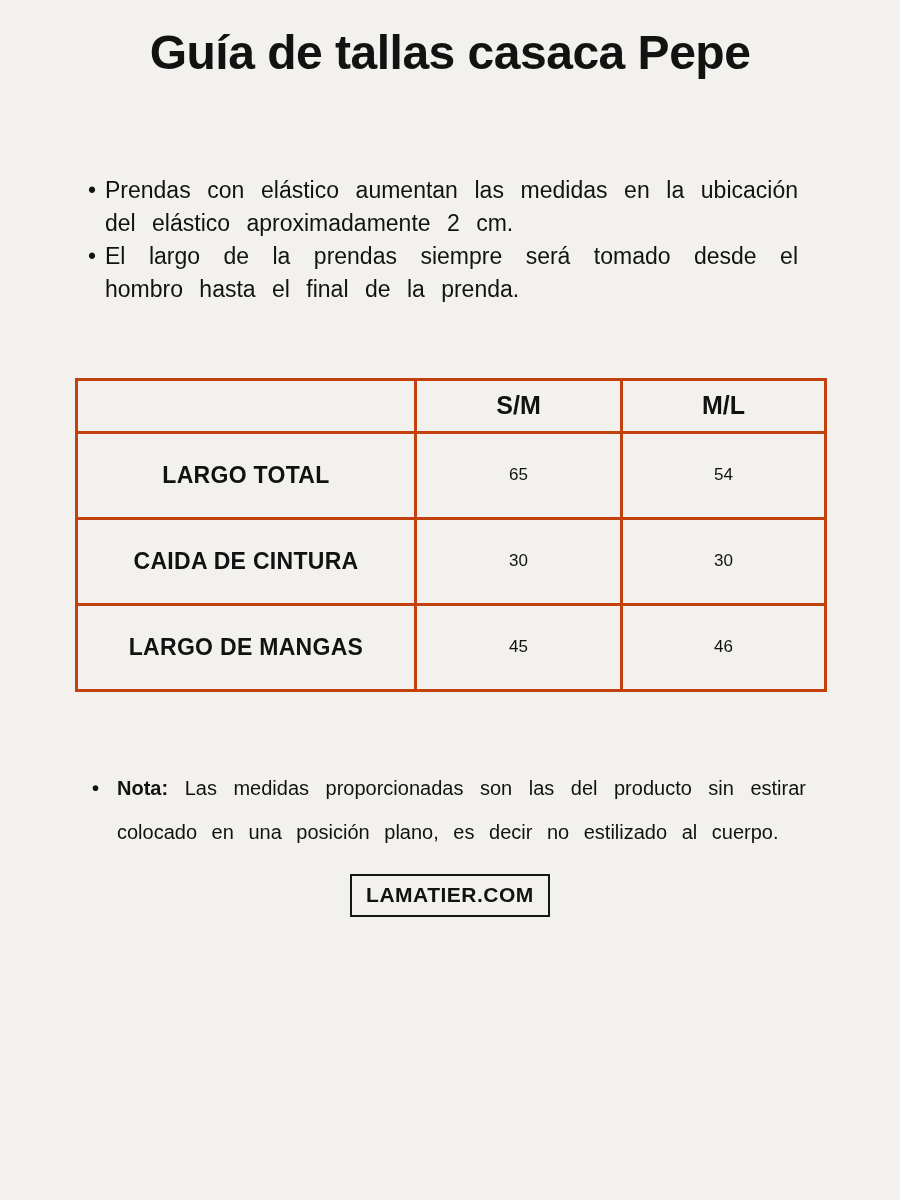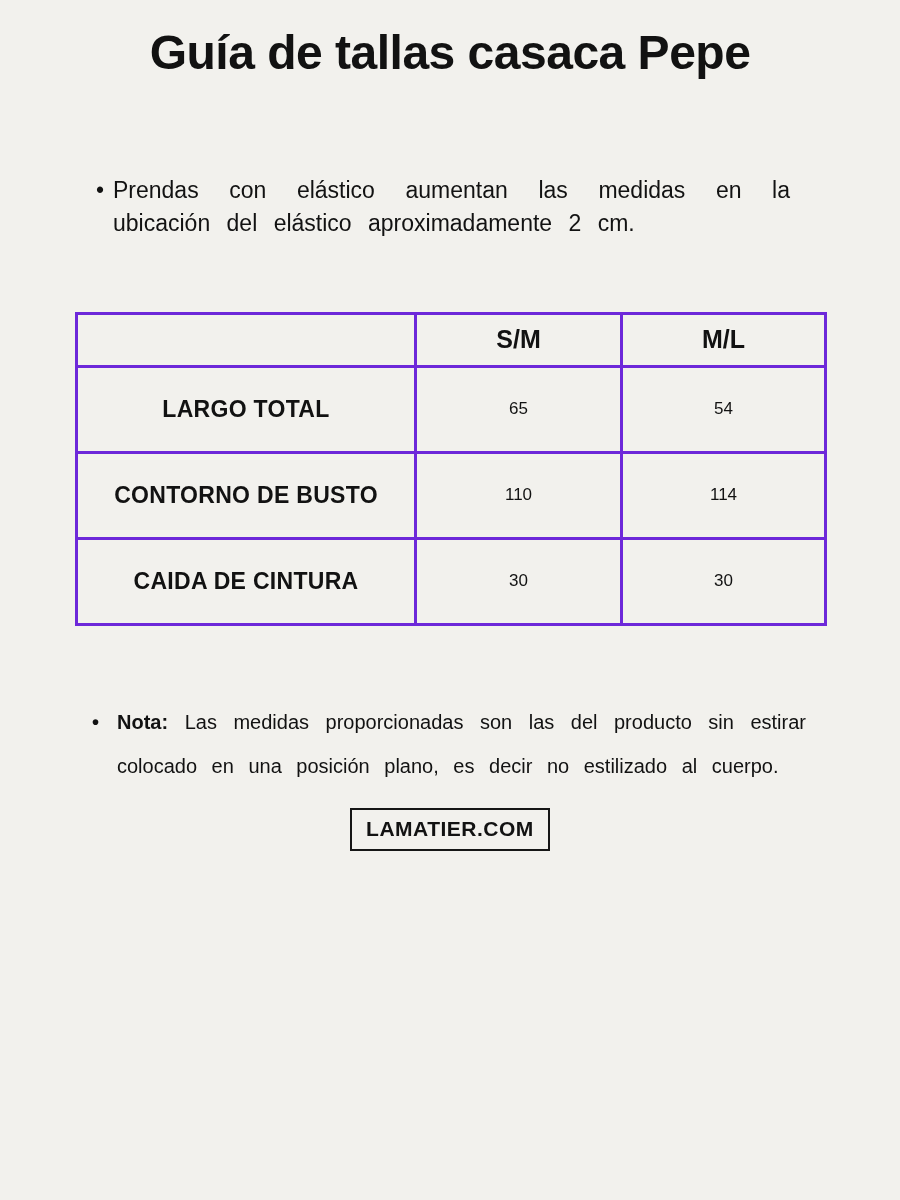--- a/index.html
+++ b/index.html
@@ -20,21 +20,21 @@
     font-weight: 900;
     letter-spacing: -0.5px;
   }
   
   .considerations {
     margin: 94px 94px 0 80px;
     font-size: 23px;
     line-height: 33px;
   }
   .considerations .heading { padding-left: 17px; }
-  ul.bullets { list-style: none; margin: 16px; padding: 0; }
+  ul.bullets { list-style: none; margin: 8px; padding: 0; }
   ul.bullets li {
     position: relative;
     padding-left: 17px;
     text-align: justify;
     word-spacing: 10px;
   }
   ul.bullets li::before {
     content: "\2022";
     position: absolute;
     left: 0; top: 0;
@@ -44,21 +44,21 @@
   table.size-table {
     margin: 72px 0 0 75px;
     width: 749px;
     border-collapse: collapse;
     table-layout: fixed;
   }
   .size-table col.c-label { width: 339px; }
   .size-table col.c-sm    { width: 206px; }
   .size-table col.c-ml    { width: 204px; }
   .size-table th, .size-table td {
-    border: 3px solid #6d28d9;
+    border: 3px solid #c2410c;
     text-align: center;
     vertical-align: middle;
     padding: 0;
   }
   .size-table th {
     height: 53px;
     font-size: 25px;
     font-weight: 600;
   }
   .size-table td { height: 86px; text-align: center; }
@@ -101,20 +101,21 @@
   }
 </style>
 </head>
 <body>
 
 <div class="title">Guía de tallas casaca Pepe</div>
 
 <section class="considerations">
   <ul class="bullets">
     <li>Prendas con elástico aumentan las medidas en la ubicación del elástico aproximadamente 2 cm.</li>
+    <li>El largo de la prendas siempre será tomado desde el hombro hasta el final de la prenda.</li>
   </ul>
 </section>
 
 <table class="size-table">
   <colgroup>
     <col class="c-label">
       <col class="c-sm">
       <col class="c-ml">
   </colgroup>
   <thead>
@@ -124,28 +125,28 @@
       <th>M/L</th>
     </tr>
   </thead>
   <tbody>
     <tr>
       <td class="label">LARGO TOTAL</td>
       <td class="value">65</td>
       <td class="value">54</td>
     </tr>
     <tr>
-      <td class="label">CONTORNO DE BUSTO</td>
-      <td class="value">110</td>
-      <td class="value">114</td>
-    </tr>
-    <tr>
       <td class="label">CAIDA DE CINTURA</td>
       <td class="value">30</td>
       <td class="value">30</td>
+    </tr>
+    <tr>
+      <td class="label">LARGO DE MANGAS</td>
+      <td class="value">45</td>
+      <td class="value">46</td>
     </tr>
   </tbody>
 </table>
 
 <div class="note">
   <span class="note-label">Nota:</span>
   <span class="note-text">Las medidas proporcionadas son las del producto sin estirar colocado en una posición plano, es decir no estilizado al cuerpo.</span>
 </div>
 
 <div class="footer">

